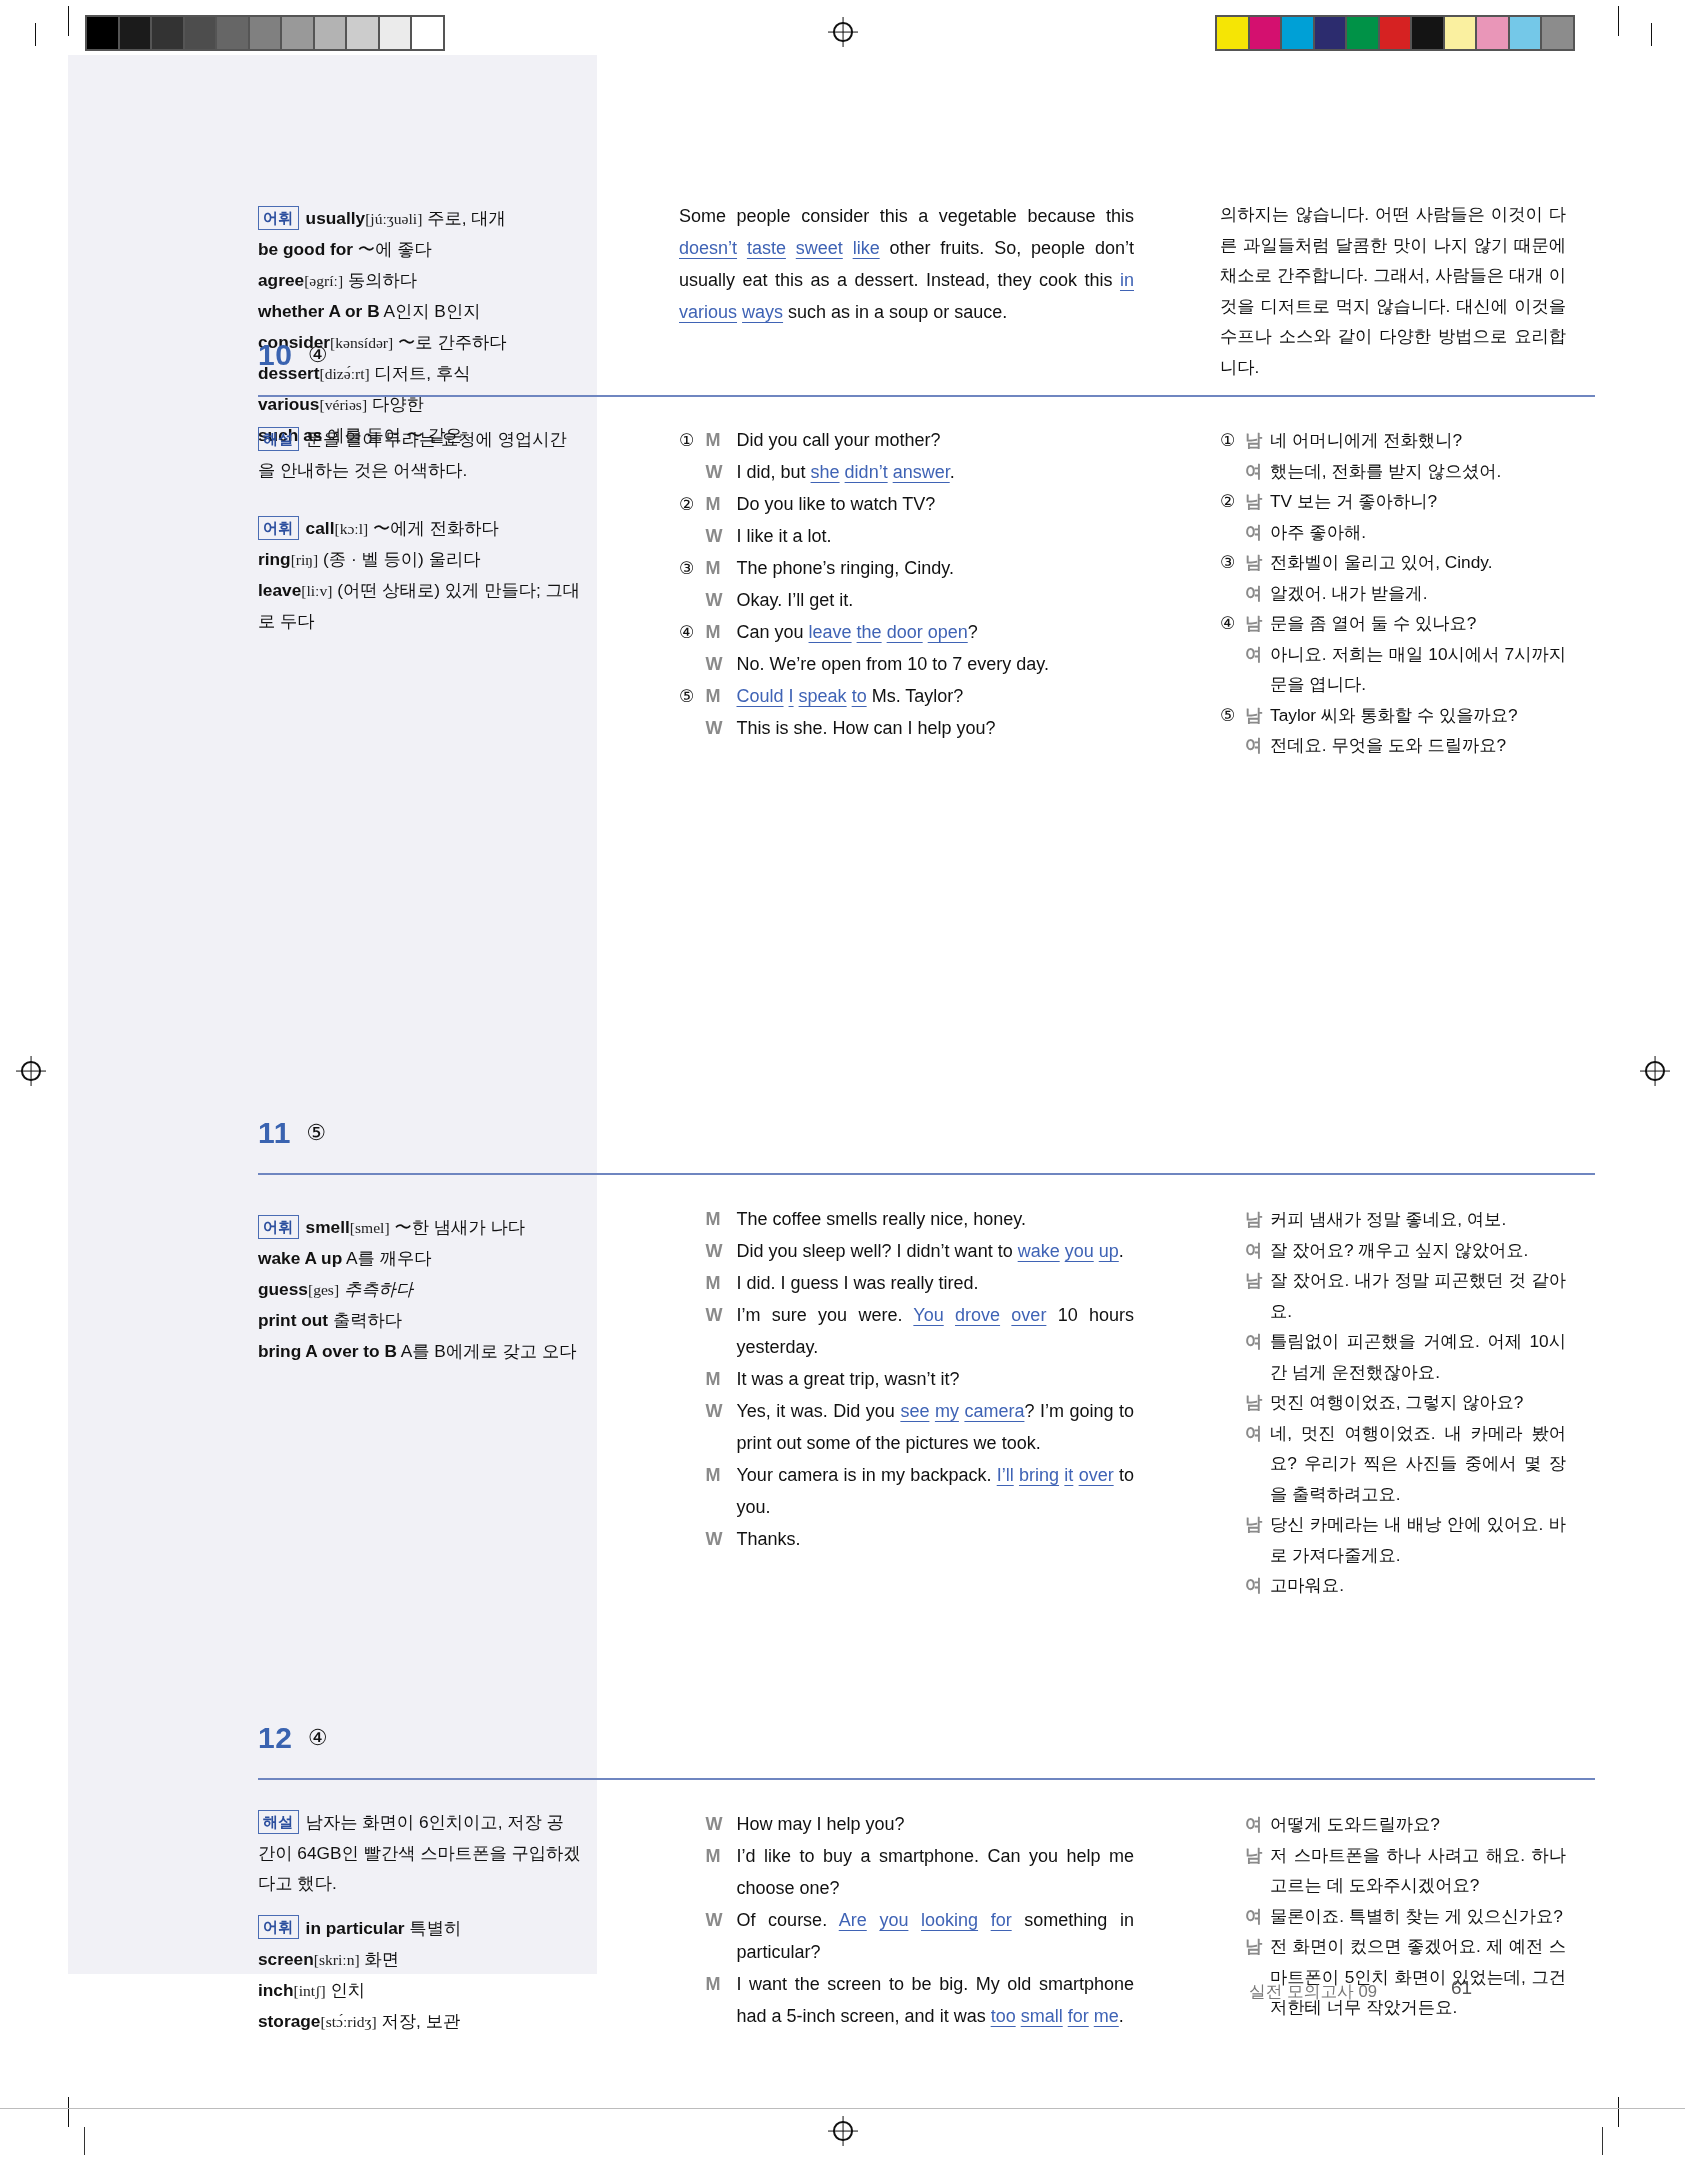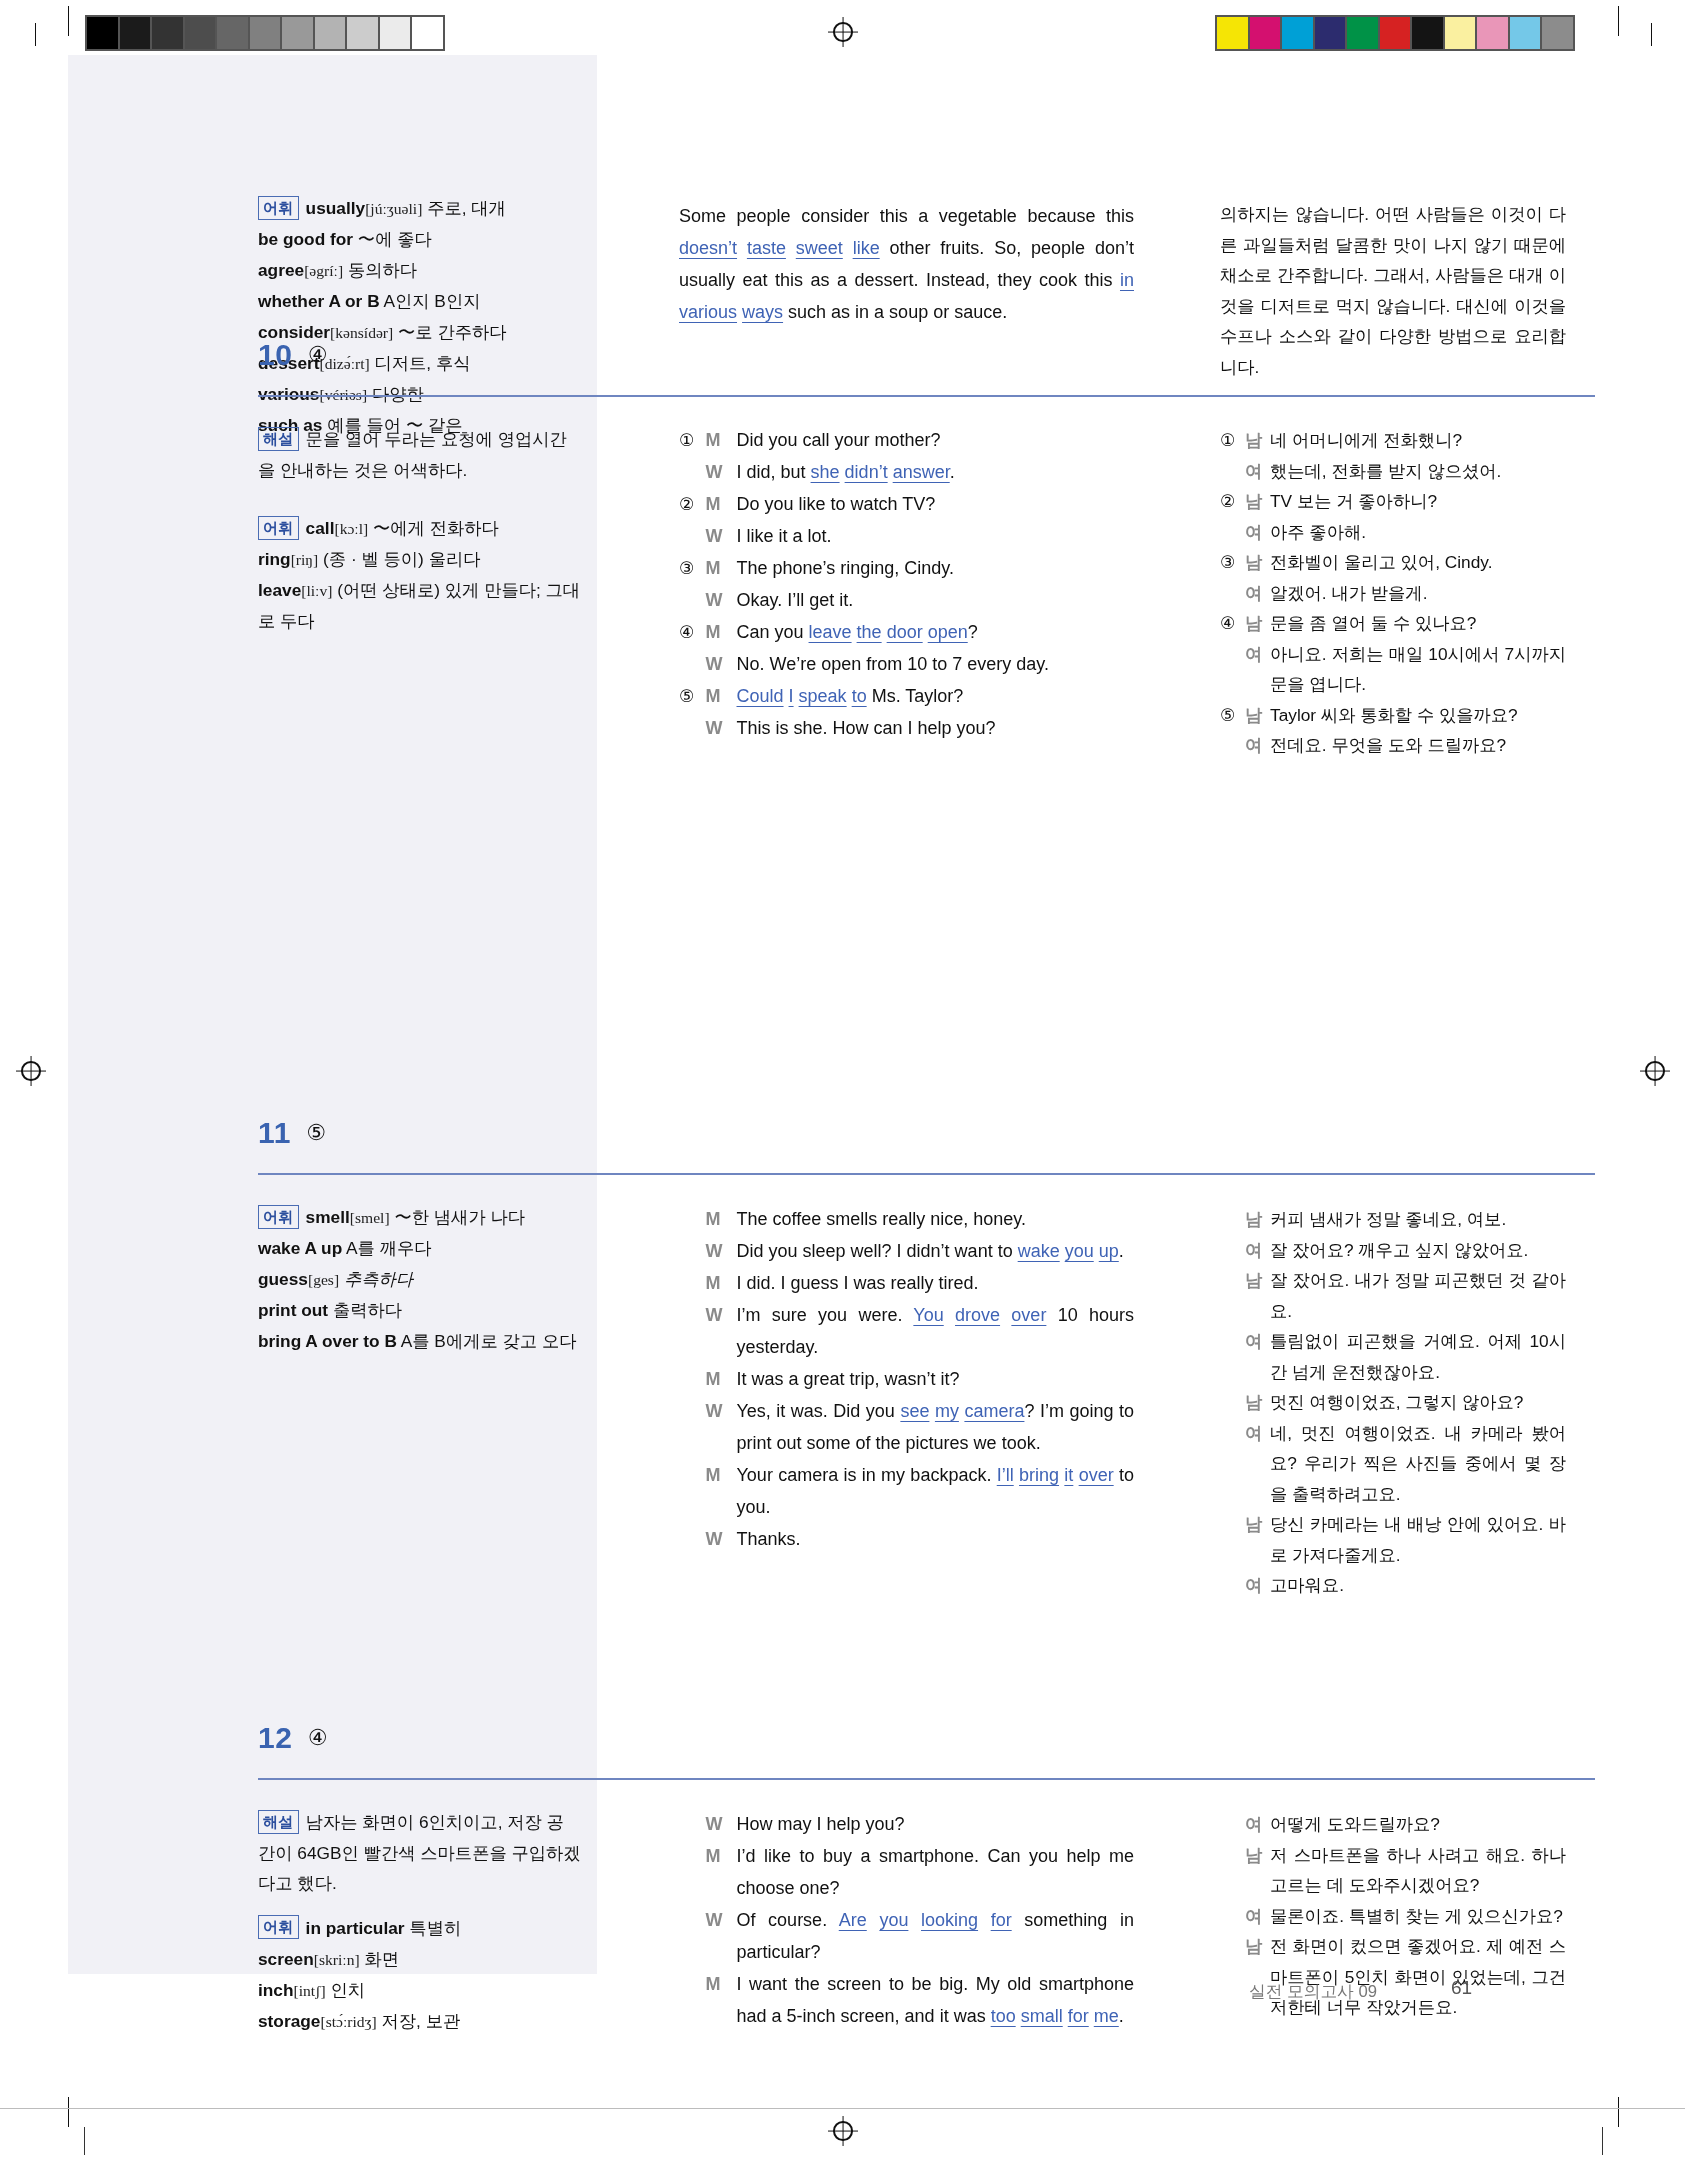--- a/index.html
+++ b/index.html
@@ -28,21 +28,21 @@
 
   .col-l{position:absolute;left:190px;width:323px;}
   .col-m{position:absolute;left:611px;width:455px;}
   .col-r{position:absolute;left:1152px;width:346px;}
 
   
   .chip{display:inline-block;border:1.4px solid #4a6cb3;color:#2c4f9e;
         font-weight:700;font-size:15px;line-height:1;padding:2.9px 4px 4px 4px;
         margin-right:7px;vertical-align:1.2px;letter-spacing:0.3px;}
 
-  .voc{font-size:17.3px;line-height:31px;color:#111;}
+  .voc{font-size:17.3px;line-height:31px;color:#111;margin-top:10px;}
   .voc .w{font-weight:700;}
   .voc .ipa{font-family:"Liberation Serif","DejaVu Serif",serif;font-size:15.6px;color:#222;}
   .voc .kr{font-weight:400;}
   .hae{font-size:17.3px;line-height:30.5px;}
 
   .en{font-size:18px;line-height:32px;text-align:justify;}
   .kr{font-size:17.3px;line-height:30.5px;text-align:justify;}
 
   .u{color:#3f63b5;text-decoration:underline;text-underline-offset:3.5px;text-decoration-thickness:1.4px;}
 

